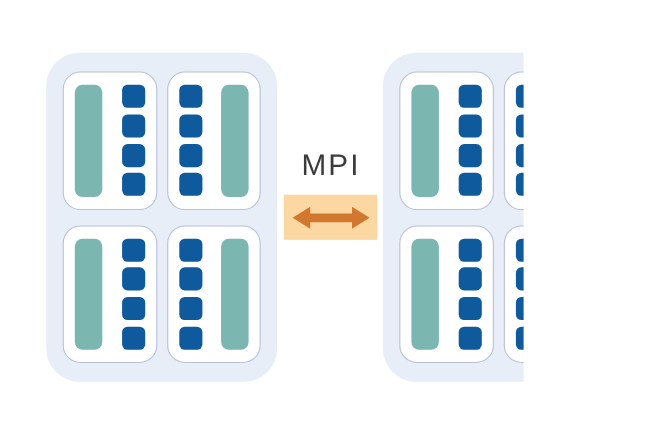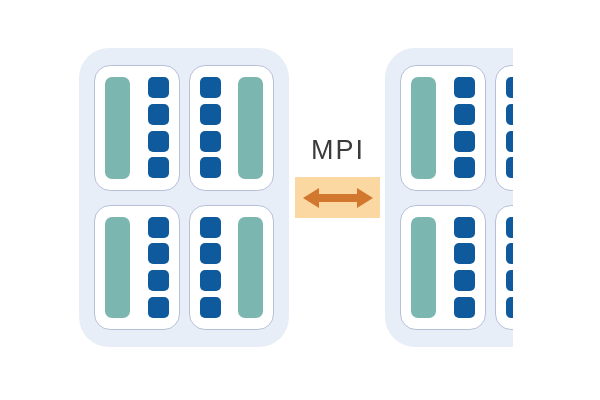--- a/index.html
+++ b/index.html
@@ -8,21 +8,21 @@
     --socket-fill:#ffffff;
     --socket-border:#b8c0d8;
     --bar-teal:#7bb6b1;
     --core-blue:#0e5a9c;
     --connector-fill:#fbd7a2;
     --arrow-color:#d2782e;
     --label-color:#3b3b3b;
   }
   html,body{margin:0;padding:0;}
   body{background:var(--page-bg);font-family:"Liberation Sans",sans-serif;}
-  .stage{position:relative;width:476px;height:400px;background:var(--page-bg);overflow:hidden;margin-left:37px;}
+  .stage{position:relative;width:476px;height:400px;background:var(--page-bg);overflow:hidden;}
 
   .node{
     position:absolute;top:48px;width:210px;height:299px;
     background:var(--node-fill);border-radius:30px;
     display:grid;grid-template-columns:1fr 1fr;grid-template-rows:1fr 1fr;
     column-gap:9px;row-gap:14px;padding:17px 15px;box-sizing:border-box;
   }
   .node.left{left:42px;}
   .node.right{left:348px;}
 

